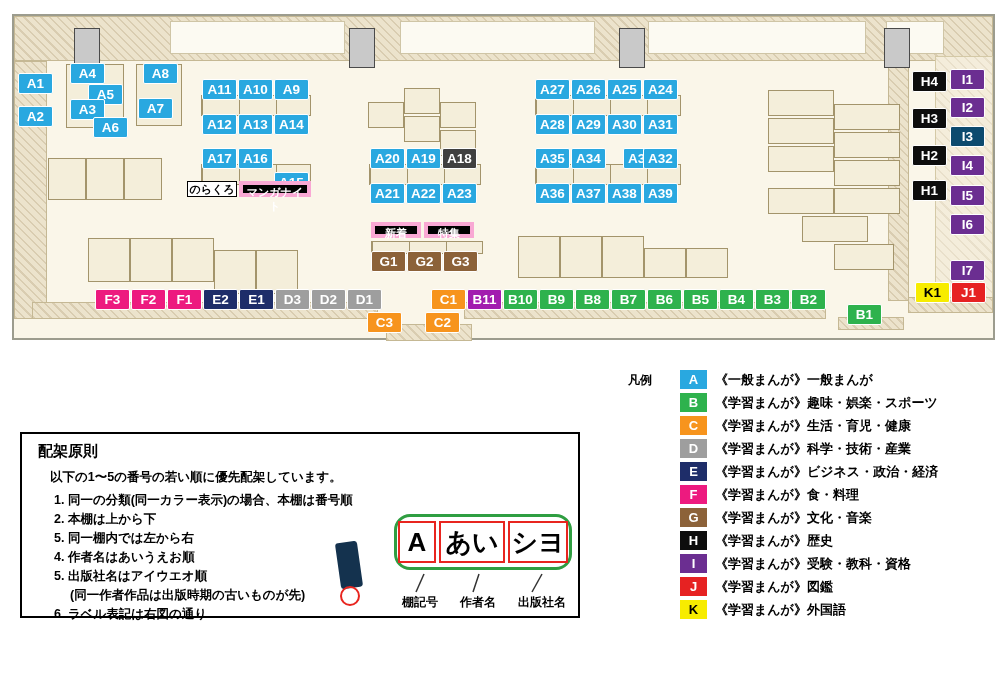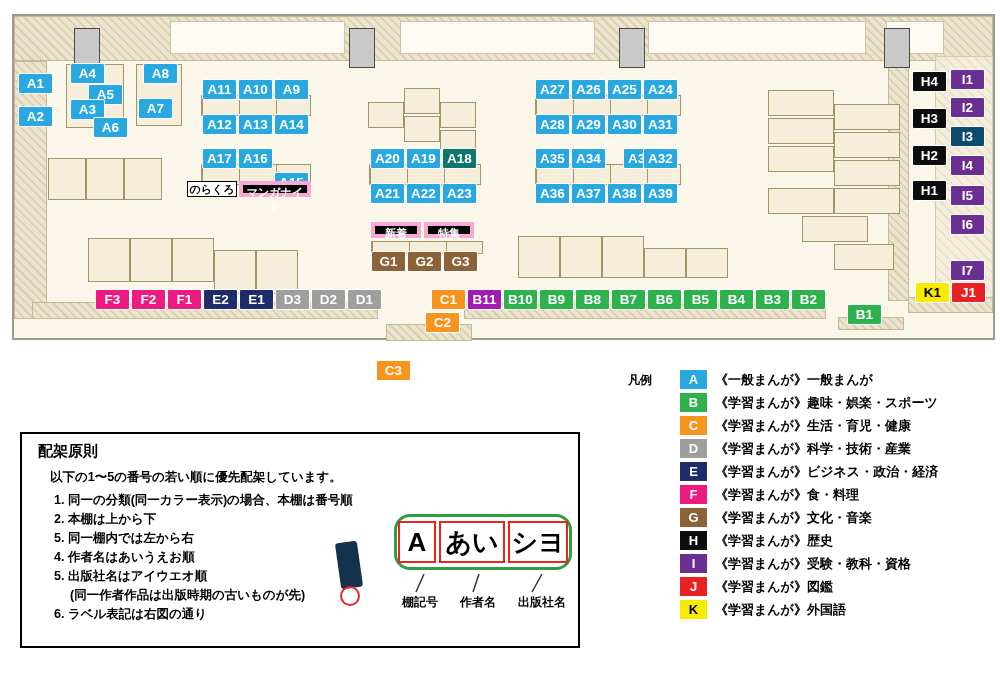--- a/index.html
+++ b/index.html
@@ -28,21 +28,21 @@
   .tag-outline{background:#fff;color:#000;border:1px solid #000;}
   
   .legend{position:absolute;left:622px;top:368px;width:374px;}
   .legend-title{position:absolute;left:6px;top:4px;font-size:12px;font-weight:bold;}
   .legend-rows{margin-left:58px;margin-top:2px;}
   .legend-row{display:flex;align-items:center;height:19px;margin-bottom:4px;}
   .legend-swatch{width:27px;height:19px;color:#fff;font-weight:bold;font-size:13px;
         text-align:center;line-height:19px;margin-right:8px;flex:0 0 auto;}
   .legend-text{font-size:13px;font-weight:bold;white-space:nowrap;color:#000;}
   
-  .principles{position:absolute;left:20px;top:432px;width:560px;height:216px;
+  .principles{position:absolute;left:20px;top:432px;width:560px;height:186px;
         border:2px solid #000;background:#fff;box-sizing:border-box;}
   .p-title{position:absolute;left:16px;top:8px;font-size:15px;font-weight:bold;}
   .p-intro{position:absolute;left:28px;top:35px;font-size:12.5px;font-weight:bold;}
   .p-list{position:absolute;left:32px;top:57px;font-size:12.5px;font-weight:bold;line-height:19px;width:330px;}
   .p-item.indent{padding-left:16px;}
   .spine-box{position:absolute;left:372px;top:80px;width:178px;height:56px;border:3px solid #2f9e41;
         border-radius:16px;background:#fff;display:flex;align-items:center;justify-content:center;gap:3px;box-sizing:border-box;}
   .spine-seg{border:2px solid #e8251f;height:42px;line-height:38px;text-align:center;
         font-size:26px;font-weight:bold;background:#fff;box-sizing:border-box;color:#000;}
   .spine-lines{position:absolute;left:372px;top:138px;}
@@ -125,21 +125,21 @@
       <div class="shelf-label" style="left: 238px; top: 79px; background: rgb(41, 168, 224);">A10</div>
       <div class="shelf-label" style="left: 274px; top: 79px; background: rgb(41, 168, 224);">A9</div>
       <div class="shelf-label" style="left: 202px; top: 114px; background: rgb(41, 168, 224);">A12</div>
       <div class="shelf-label" style="left: 238px; top: 114px; background: rgb(41, 168, 224);">A13</div>
       <div class="shelf-label" style="left: 274px; top: 114px; background: rgb(41, 168, 224);">A14</div>
       <div class="shelf-label" style="left: 202px; top: 148px; background: rgb(41, 168, 224);">A17</div>
       <div class="shelf-label" style="left: 238px; top: 148px; background: rgb(41, 168, 224);">A16</div>
       <div class="shelf-label" style="left: 274px; top: 148px; background: rgb(41, 168, 224); margin-top: 24px;">A15</div>
       <div class="shelf-label" style="left: 370px; top: 148px; background: rgb(41, 168, 224);">A20</div>
       <div class="shelf-label" style="left: 406px; top: 148px; background: rgb(41, 168, 224);">A19</div>
-      <div class="shelf-label" style="left: 442px; top: 148px; background: #0f766e;">A18</div>
+      <div class="shelf-label" style="left: 442px; top: 148px; background: #404040;">A18</div>
       <div class="shelf-label" style="left: 370px; top: 183px; background: rgb(41, 168, 224);">A21</div>
       <div class="shelf-label" style="left: 406px; top: 183px; background: rgb(41, 168, 224);">A22</div>
       <div class="shelf-label" style="left: 442px; top: 183px; background: rgb(41, 168, 224);">A23</div>
       <div class="shelf-label" style="left: 535px; top: 79px; background: rgb(41, 168, 224);">A27</div>
       <div class="shelf-label" style="left: 571px; top: 79px; background: rgb(41, 168, 224);">A26</div>
       <div class="shelf-label" style="left: 607px; top: 79px; background: rgb(41, 168, 224);">A25</div>
       <div class="shelf-label" style="left: 643px; top: 79px; background: rgb(41, 168, 224);">A24</div>
       <div class="shelf-label" style="left: 535px; top: 114px; background: rgb(41, 168, 224);">A28</div>
       <div class="shelf-label" style="left: 571px; top: 114px; background: rgb(41, 168, 224);">A29</div>
       <div class="shelf-label" style="left: 607px; top: 114px; background: rgb(41, 168, 224);">A30</div>
@@ -167,21 +167,21 @@
       <div class="shelf-label" style="left: 467px; top: 289px; background: #a21caf;">B11</div>
       <div class="shelf-label" style="left: 503px; top: 289px; background: rgb(46, 178, 77);">B10</div>
       <div class="shelf-label" style="left: 539px; top: 289px; background: rgb(46, 178, 77);">B9</div>
       <div class="shelf-label" style="left: 575px; top: 289px; background: rgb(46, 178, 77);">B8</div>
       <div class="shelf-label" style="left: 611px; top: 289px; background: rgb(46, 178, 77);">B7</div>
       <div class="shelf-label" style="left: 647px; top: 289px; background: rgb(46, 178, 77);">B6</div>
       <div class="shelf-label" style="left: 683px; top: 289px; background: rgb(46, 178, 77);">B5</div>
       <div class="shelf-label" style="left: 719px; top: 289px; background: rgb(46, 178, 77);">B4</div>
       <div class="shelf-label" style="left: 755px; top: 289px; background: rgb(46, 178, 77);">B3</div>
       <div class="shelf-label" style="left: 791px; top: 289px; background: rgb(46, 178, 77);">B2</div>
-      <div class="shelf-label" style="left: 376px; top: 312px; background: rgb(247, 148, 29); margin-top: 48px;">C3</div>
+      <div class="shelf-label" style="left: 367px; top: 312px; background: rgb(247, 148, 29);">C3</div>
       <div class="shelf-label" style="left: 425px; top: 312px; background: rgb(247, 148, 29);">C2</div>
       <div class="shelf-label" style="left: 847px; top: 304px; background: rgb(46, 178, 77);">B1</div>
       <div class="shelf-label" style="left: 915px; top: 282px; background: rgb(247, 236, 0); color: rgb(0, 0, 0);">K1</div>
       <div class="shelf-label" style="left: 951px; top: 282px; background: rgb(230, 34, 34);">J1</div>
       <div class="shelf-label" style="left: 912px; top: 71px; background: rgb(13, 13, 13);">H4</div>
       <div class="shelf-label" style="left: 912px; top: 108px; background: rgb(13, 13, 13);">H3</div>
       <div class="shelf-label" style="left: 912px; top: 145px; background: rgb(13, 13, 13);">H2</div>
       <div class="shelf-label" style="left: 912px; top: 180px; background: rgb(13, 13, 13);">H1</div>
       <div class="shelf-label" style="left: 950px; top: 69px; background: rgb(107, 46, 145);">I1</div>
       <div class="shelf-label" style="left: 950px; top: 97px; background: rgb(107, 46, 145);">I2</div>

